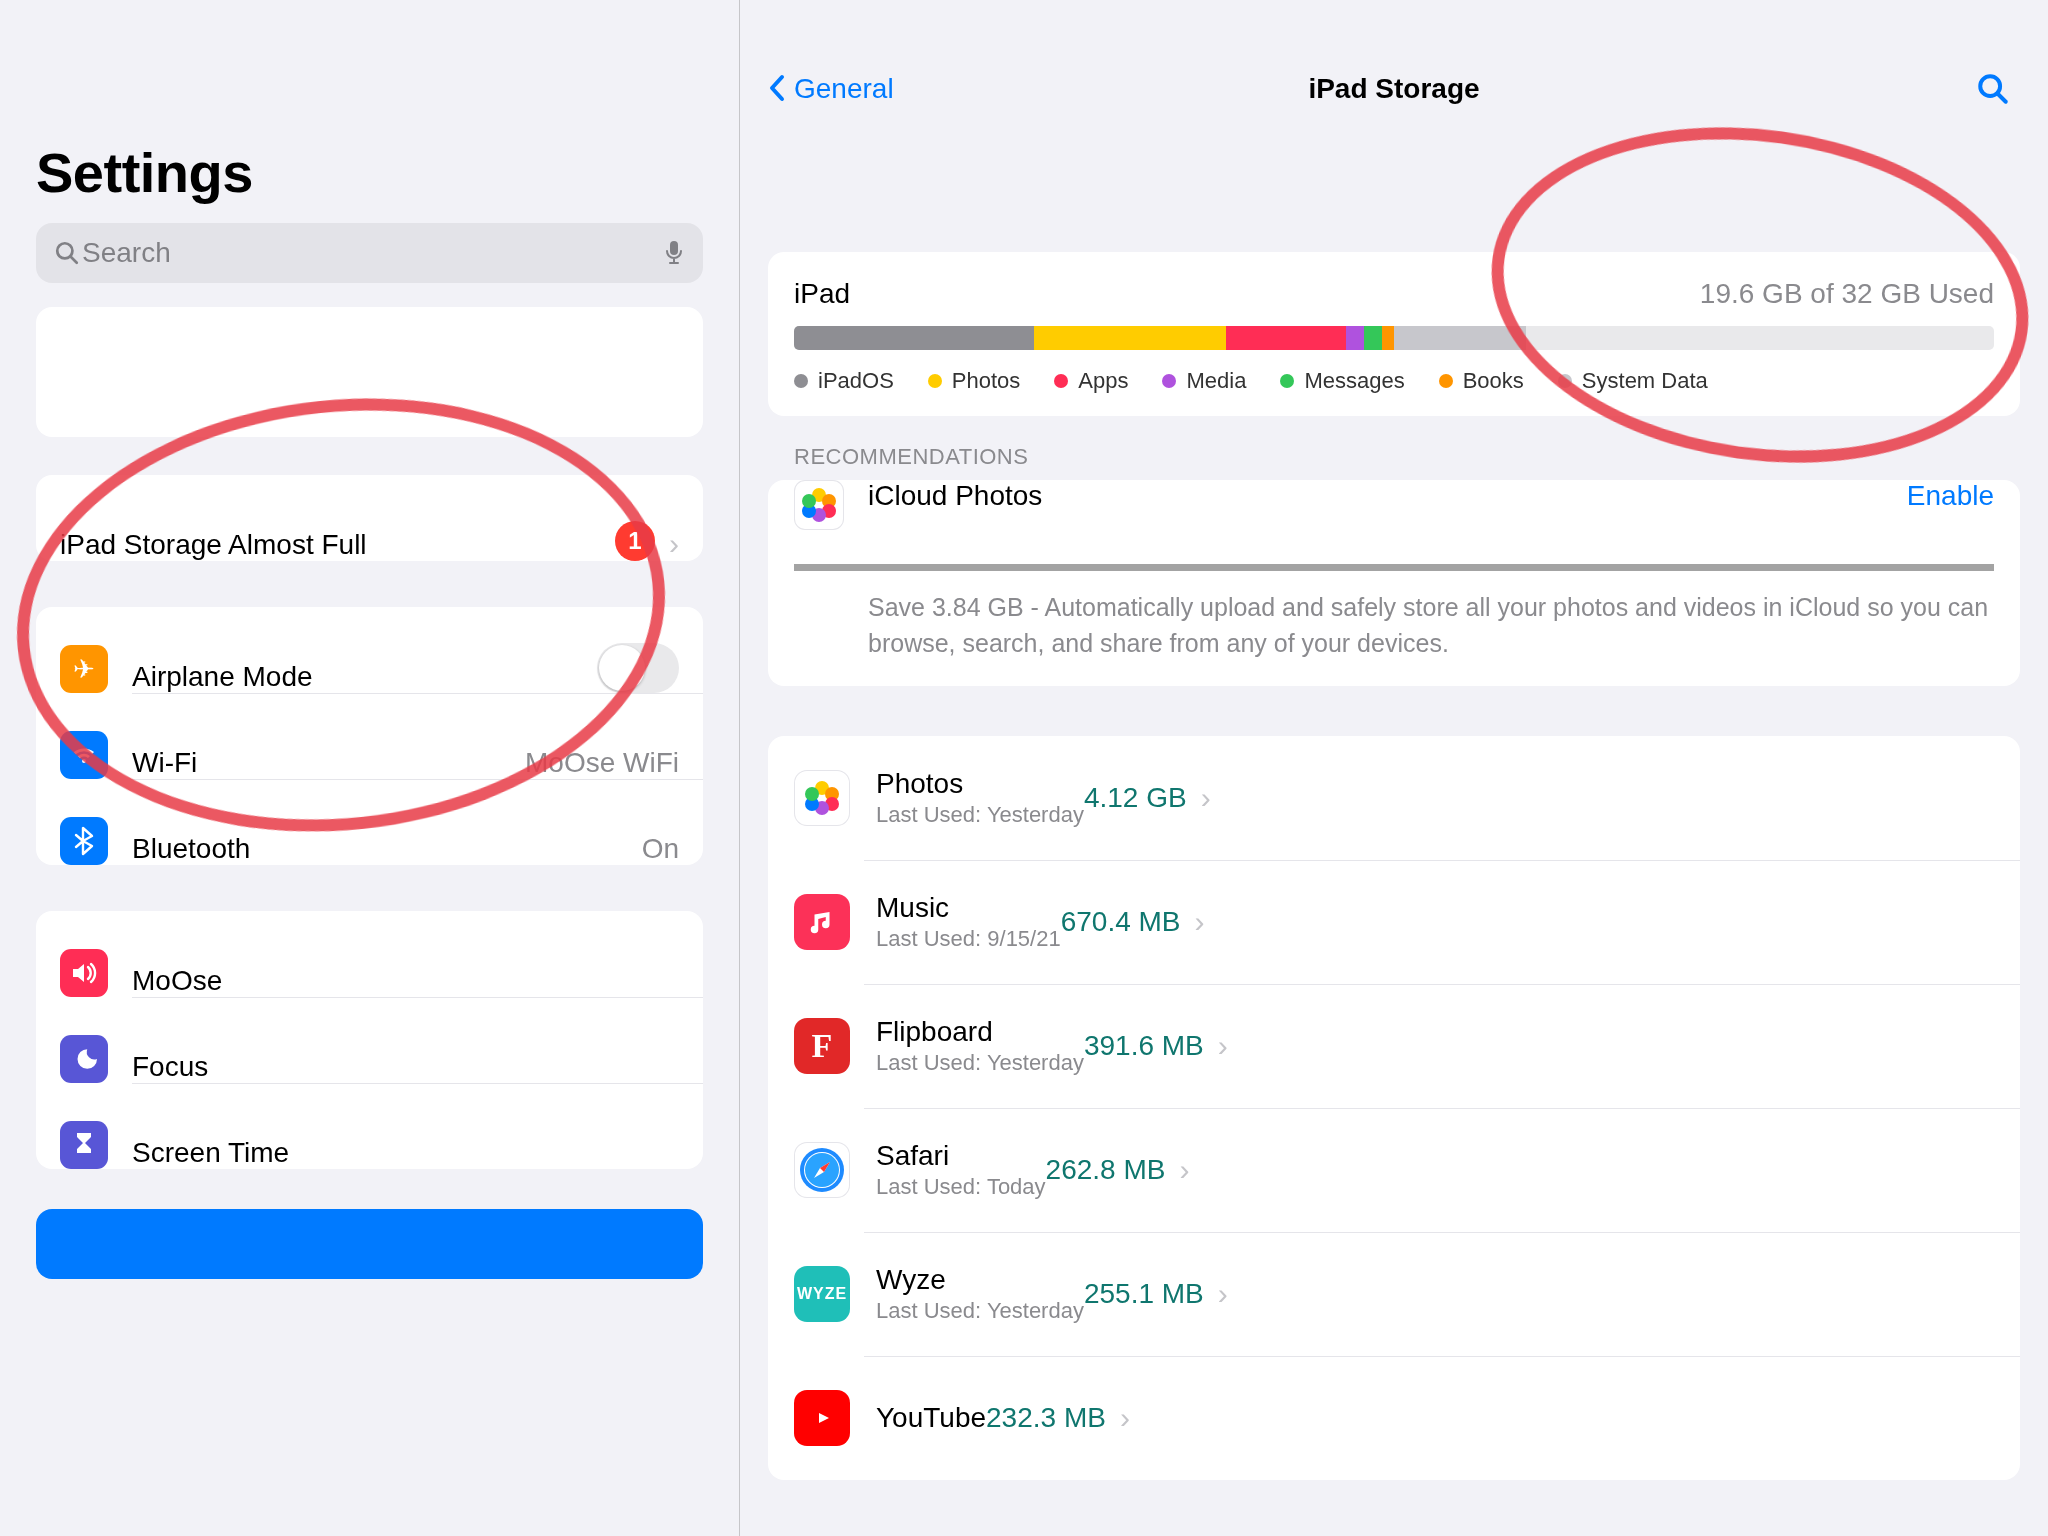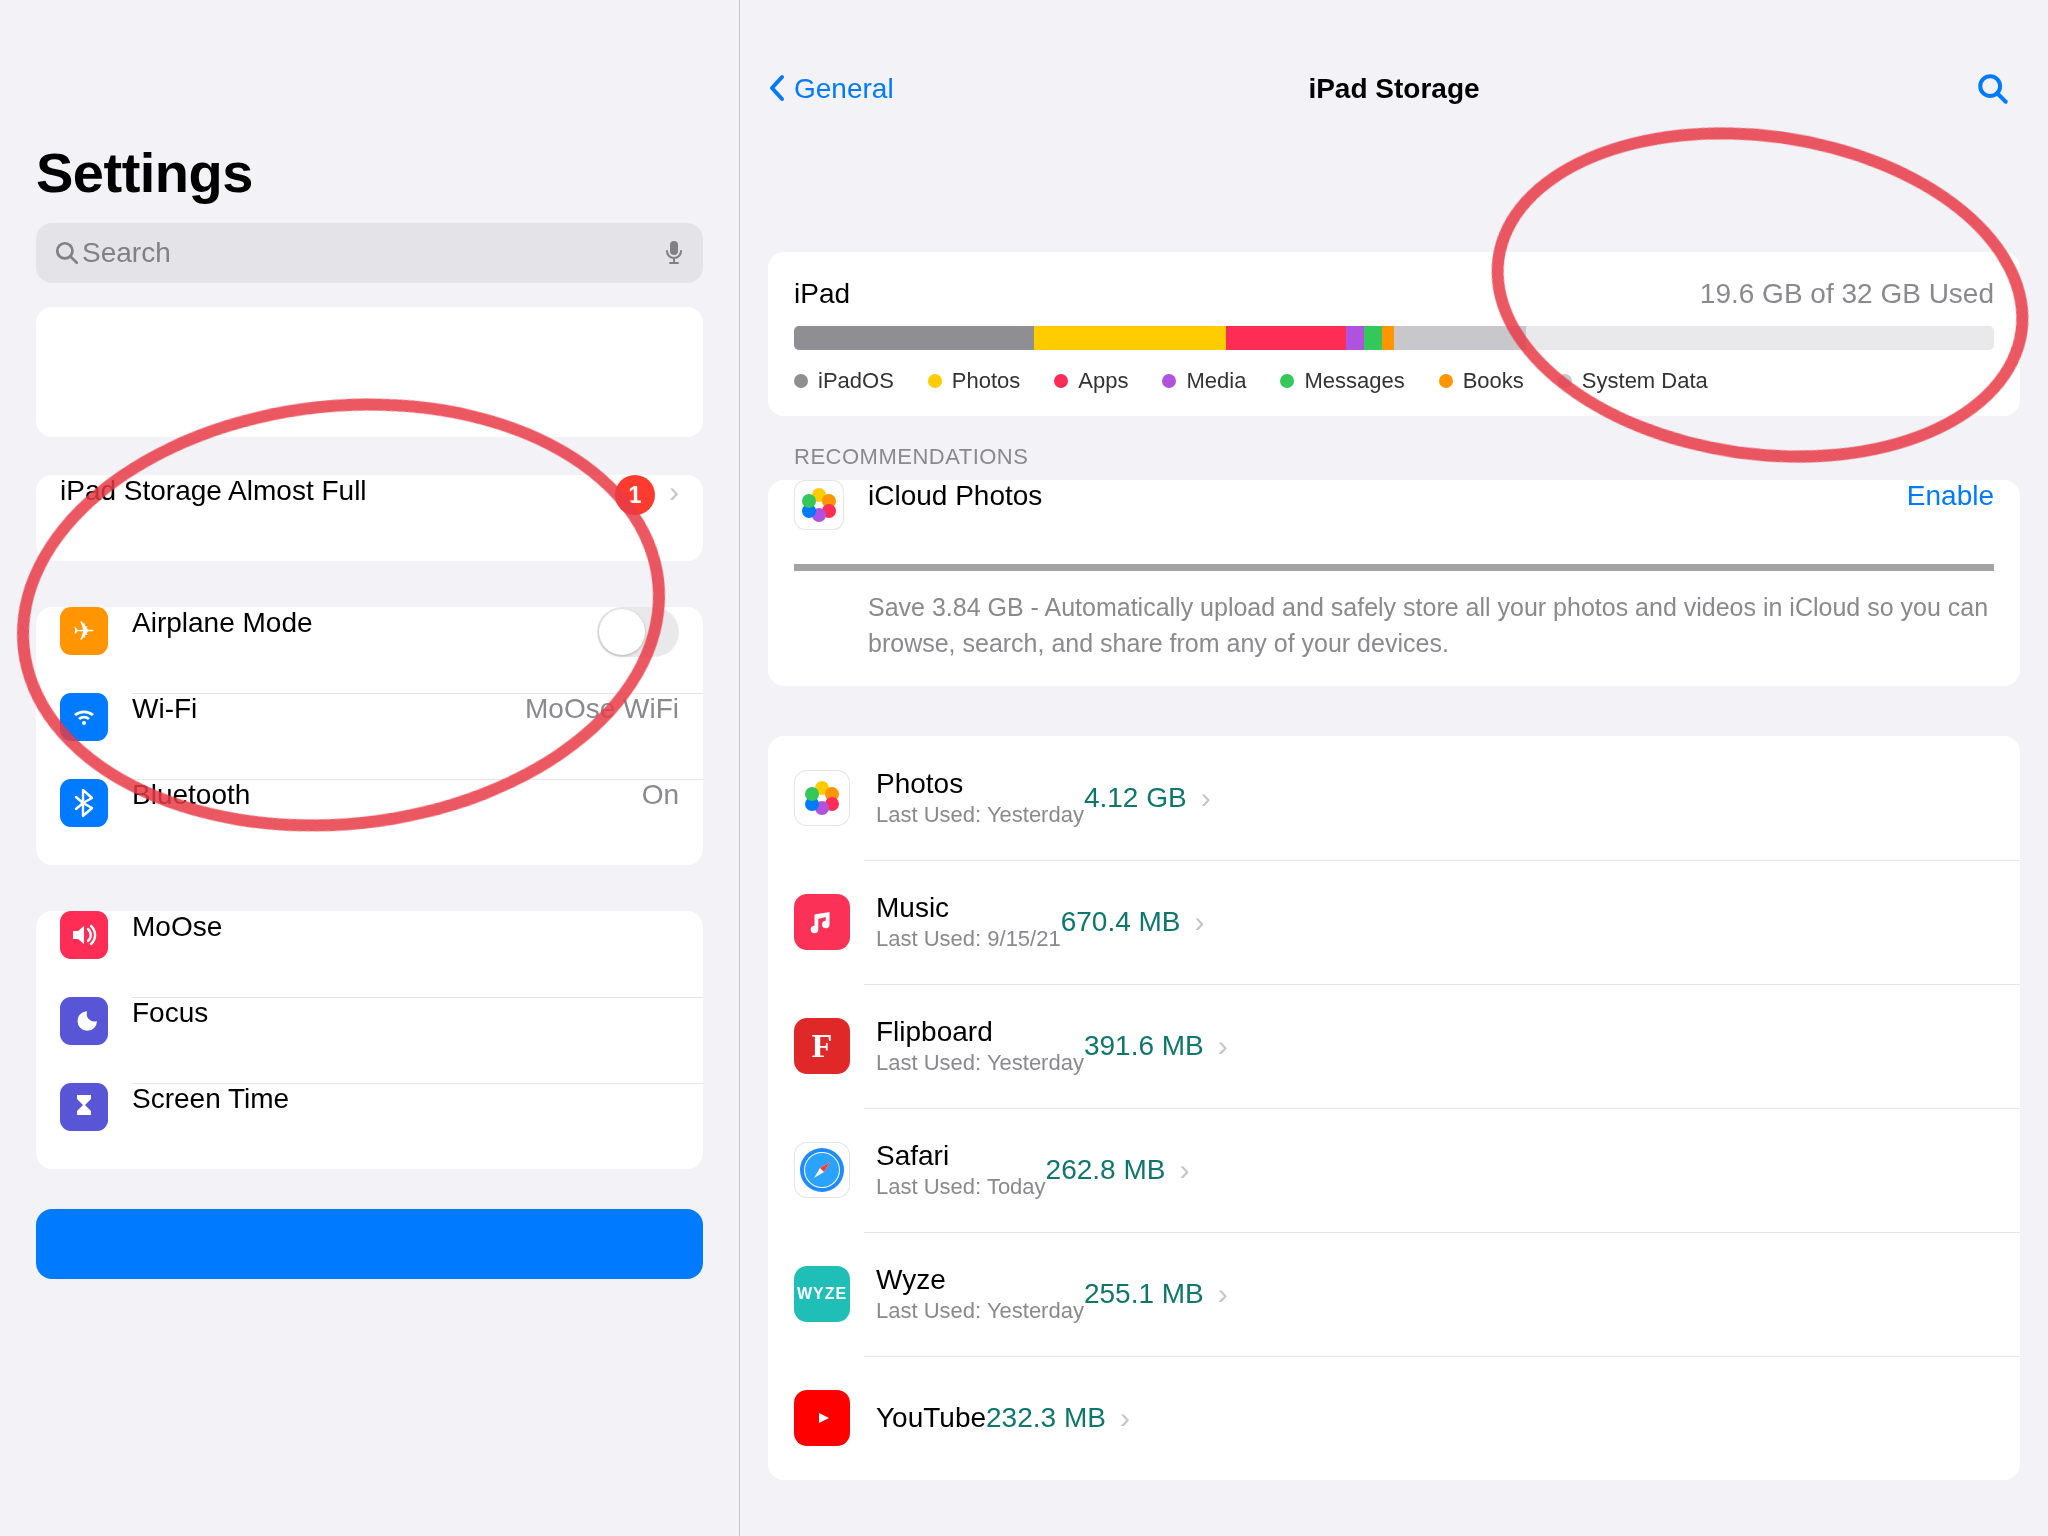--- a/index.html
+++ b/index.html
@@ -22,21 +22,21 @@
   
   
   .side-title { font-size:56px; font-weight:700; margin-top:140px; letter-spacing:-0.5px;}
   .search-box { margin-top:18px; height:60px; background:#e3e3e8; border-radius:16px; display:flex; align-items:center; padding:16px 18px; color:#808085;justify-content:flex-end;}
   .search-box input { flex:1; border:none; outline:none; background:transparent; font-size:28px; color:#000;}
   .search-box input::placeholder { color:#808085;}
   .mic-icon, .search-icon { font-size:26px; color:#808085;}
   
   .card { background:#fff; border-radius:16px; margin-top:24px;}
   .card-blank { height:130px;}
-  .row { display:flex; align-items:flex-start; padding:0 24px; height:86px; position:relative;}
+  .row { display:flex; align-items:flex-end; padding:0 24px; height:86px; position:relative;}
   .row + .row::before { content:""; position:absolute; left:96px; right:0; top:0; height:1px; background:#e5e5ea;}
   .row .icon-pill { width:48px; height:48px; border-radius:11px; display:flex; align-items:center; justify-content:center; color:#fff; font-size:26px; margin-right:24px; flex:none;}
   .row .label { font-size:28px; flex:none;}
   .row .spacer { flex:1;}
   .row .value { font-size:28px; color:#8a8a8e;}
   .row .chev { color:#c5c5c9; font-size:30px; margin-left:8px;}
   .badge-red { width:40px; height:40px; border-radius:50%; background:#ff3b30; color:#fff; display:flex; align-items:center; justify-content:center; font-size:24px; font-weight:600; margin-right:6px;}
   .switch { width:82px; height:50px; border-radius:25px; background:#e9e9eb; position:relative;}
   .switch .knob { position:absolute; top:2px; left:2px; width:46px; height:46px; border-radius:50%; background:#fff; box-shadow:0 1px 3px rgba(0,0,0,0.25);}
   

